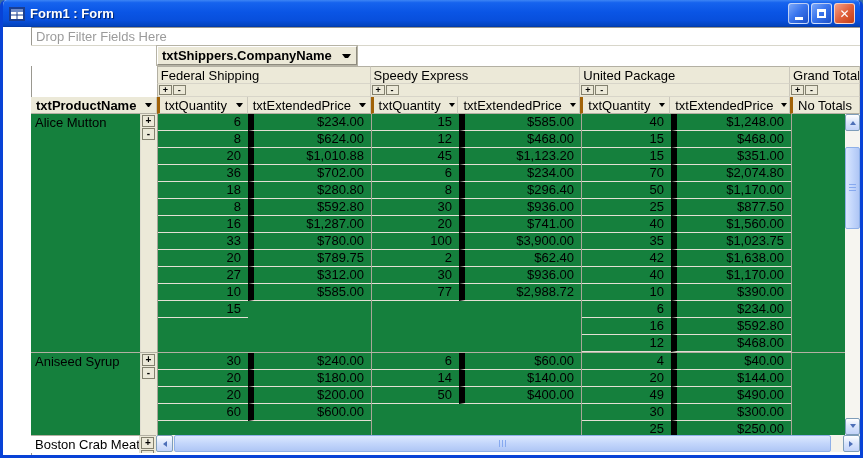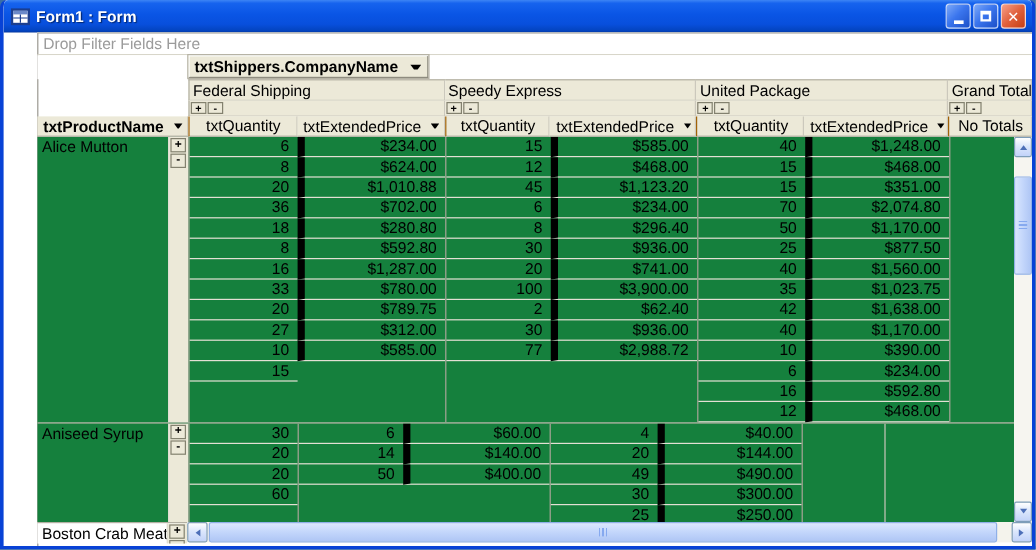--- a/index.html
+++ b/index.html
@@ -60,21 +60,21 @@
 
   .fieldrow { height:17px; display:flex; }
   .fh { background:#ECE9D8; border-right:1px solid #CBC8BC; border-bottom:1px solid #B3B0A3;
     display:flex; align-items:center; padding:0 4px 0 5px; white-space:nowrap; overflow:hidden; }
   .fh span { flex:1 1 auto; text-align:left; }
   .fh.rowfield { width:126px; font-weight:bold; border-left:none; }
   .fh.q1 { width:91px; } .fh.p1 { width:123px; }
   .fh.q2 { width:88px; } .fh.p2 { width:122px; }
   .fh.q3 { width:90px; } .fh.p3 { width:120px; }
   .fh.nt { width:70px; }
-  .fh.gstart { border-left:1px solid #a16207;flex-direction:column; }
+  .fh.gstart { border-left:3px solid #a16207; }
   .fhfill { flex:1 1 auto; background:#fff; }
 
   
   .dataarea { height:321px; display:flex; overflow:hidden; }
   .body { width:841px; overflow:hidden; }
   .section { display:flex; background:#15803d; overflow:hidden; }
   .section + .section { border-top:1px solid #B3B0A3; }
   .sec-rowhead { width:126px; display:flex; flex:0 0 auto; }
   .sec-label { width:109px; padding:1px 2px 0 4px; white-space:nowrap; overflow:hidden; }
   .sec-gutter { width:17px; background:#ECE9D8; border-left:1px solid #E0DDD1; }
@@ -324,20 +324,26 @@
                 <div class="pm">+</div>
                 <div class="pm">-</div>
               </div>
             </div>
             <div class="dcol qcol" style="width: 91px;">
               <div class="cell">30</div>
               <div class="cell">20</div>
               <div class="cell">20</div>
               <div class="cell">60</div>
             </div>
+            <div class="dcol pcol" style="width: 123px;">
+              <div class="cell pcell">$240.00</div>
+              <div class="cell pcell">$180.00</div>
+              <div class="cell pcell">$200.00</div>
+              <div class="cell pcell">$600.00</div>
+            </div>
             <div class="dcol qcol" style="width: 88px;">
               <div class="cell">6</div>
               <div class="cell">14</div>
               <div class="cell">50</div>
             </div>
             <div class="dcol pcol" style="width: 122px;">
               <div class="cell pcell">$60.00</div>
               <div class="cell pcell">$140.00</div>
               <div class="cell pcell">$400.00</div>
             </div>

